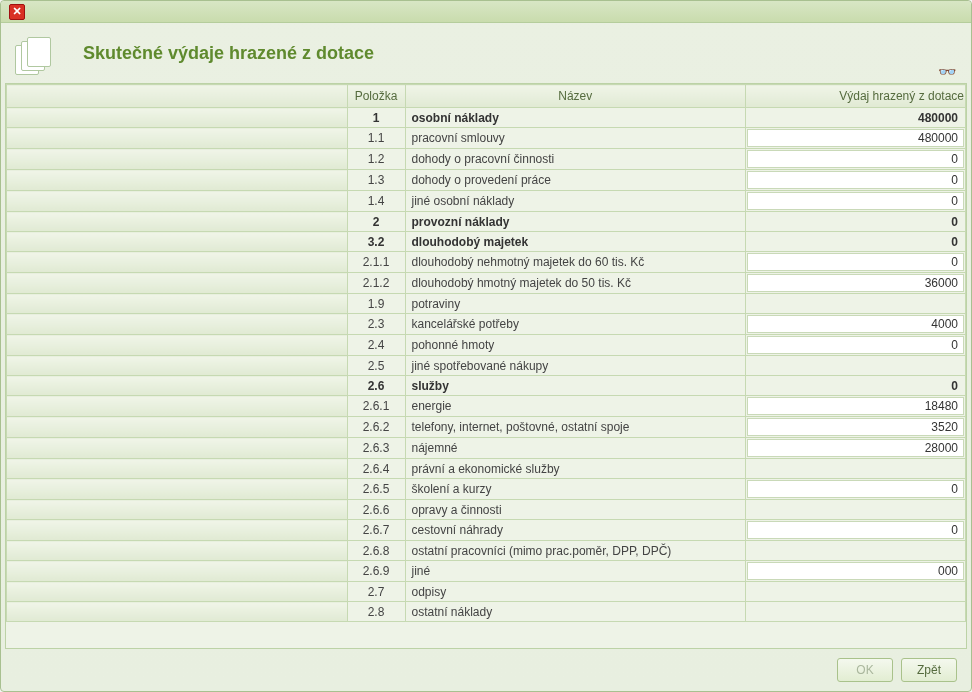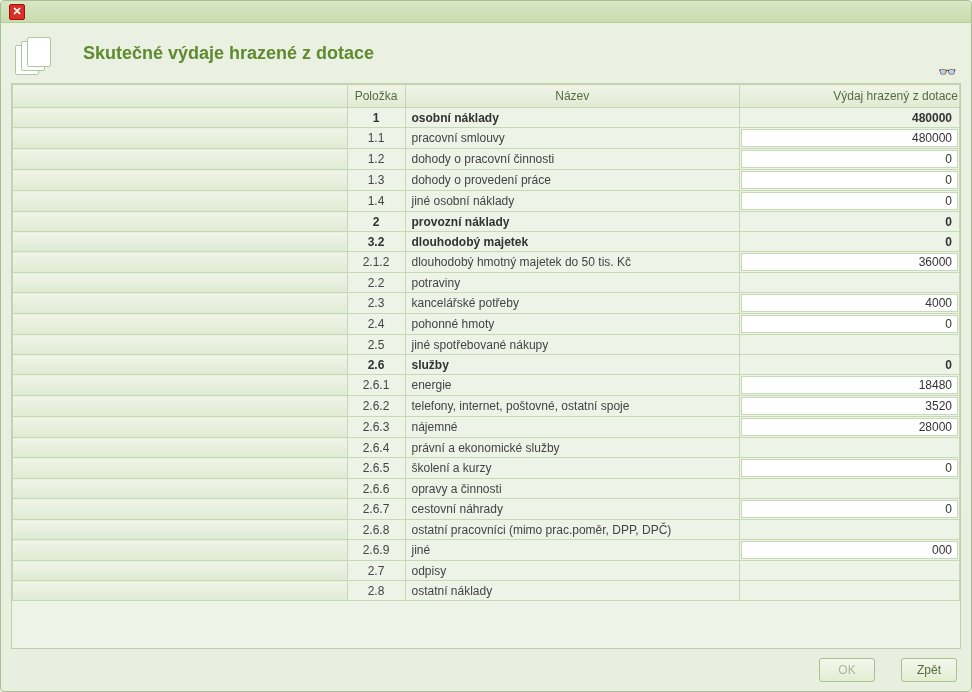--- a/index.html
+++ b/index.html
@@ -71,21 +71,21 @@
   .help-icon {
     position: absolute;
     right: 14px;
     bottom: 2px;
     color: #e0b030;
     font-size: 15px;
     cursor: pointer;
   }
   .table-wrap {
     flex: 1;
-    margin: 0 10px;
+    margin: 0 4px;
     background: #eef3e7;
     border: 1px solid #bcd2a6;
     overflow: hidden;
   }
   table {
     width: 100%;
     border-collapse: collapse;
     table-layout: fixed;
   }
   th {
@@ -133,21 +133,21 @@
     text-align: right;
     display: block;
     color: #333;
   }
   .footer {
     height: 42px;
     display: flex;
     justify-content: flex-end;
     align-items: center;
     padding: 0 14px;
-    gap: 26px;
+    gap: 8px;
   }
   .btn {
     min-width: 56px;
     height: 24px;
     border: 1px solid #a9c28b;
     background: linear-gradient(#f4f8ee,#e2edd2);
     color: #556b3e;
     font-size: 12px;
     border-radius: 3px;
     cursor: pointer;
@@ -230,27 +230,33 @@
           <tr class="bold">
             <td class="rownum-cell"></td>
             <td class="col-num">3.2</td>
             <td class="col-name">dlouhodobý majetek</td>
             <td class="col-val">
               <span class="val-plain">0</span>
             </td>
           </tr>
           <tr>
             <td class="rownum-cell"></td>
+            <td class="col-num">2.1.1</td>
+            <td class="col-name">dlouhodobý nehmotný majetek do 60 tis. Kč</td>
+            <td class="col-val"><input class="val-box" value="0" style=""></td>
+          </tr>
+          <tr>
+            <td class="rownum-cell"></td>
             <td class="col-num">2.1.2</td>
             <td class="col-name">dlouhodobý hmotný majetek do 50 tis. Kč</td>
             <td class="col-val"><input class="val-box" value="36000" style=""></td>
           </tr>
           <tr>
             <td class="rownum-cell"></td>
-            <td class="col-num">2.2</td>
+            <td class="col-num">1.9</td>
             <td class="col-name">potraviny</td>
             <td class="col-val">
               <span class="val-plain"></span>
             </td>
           </tr>
           <tr>
             <td class="rownum-cell"></td>
             <td class="col-num">2.3</td>
             <td class="col-name">kancelářské potřeby</td>
             <td class="col-val"><input class="val-box" value="4000" style=""></td>

